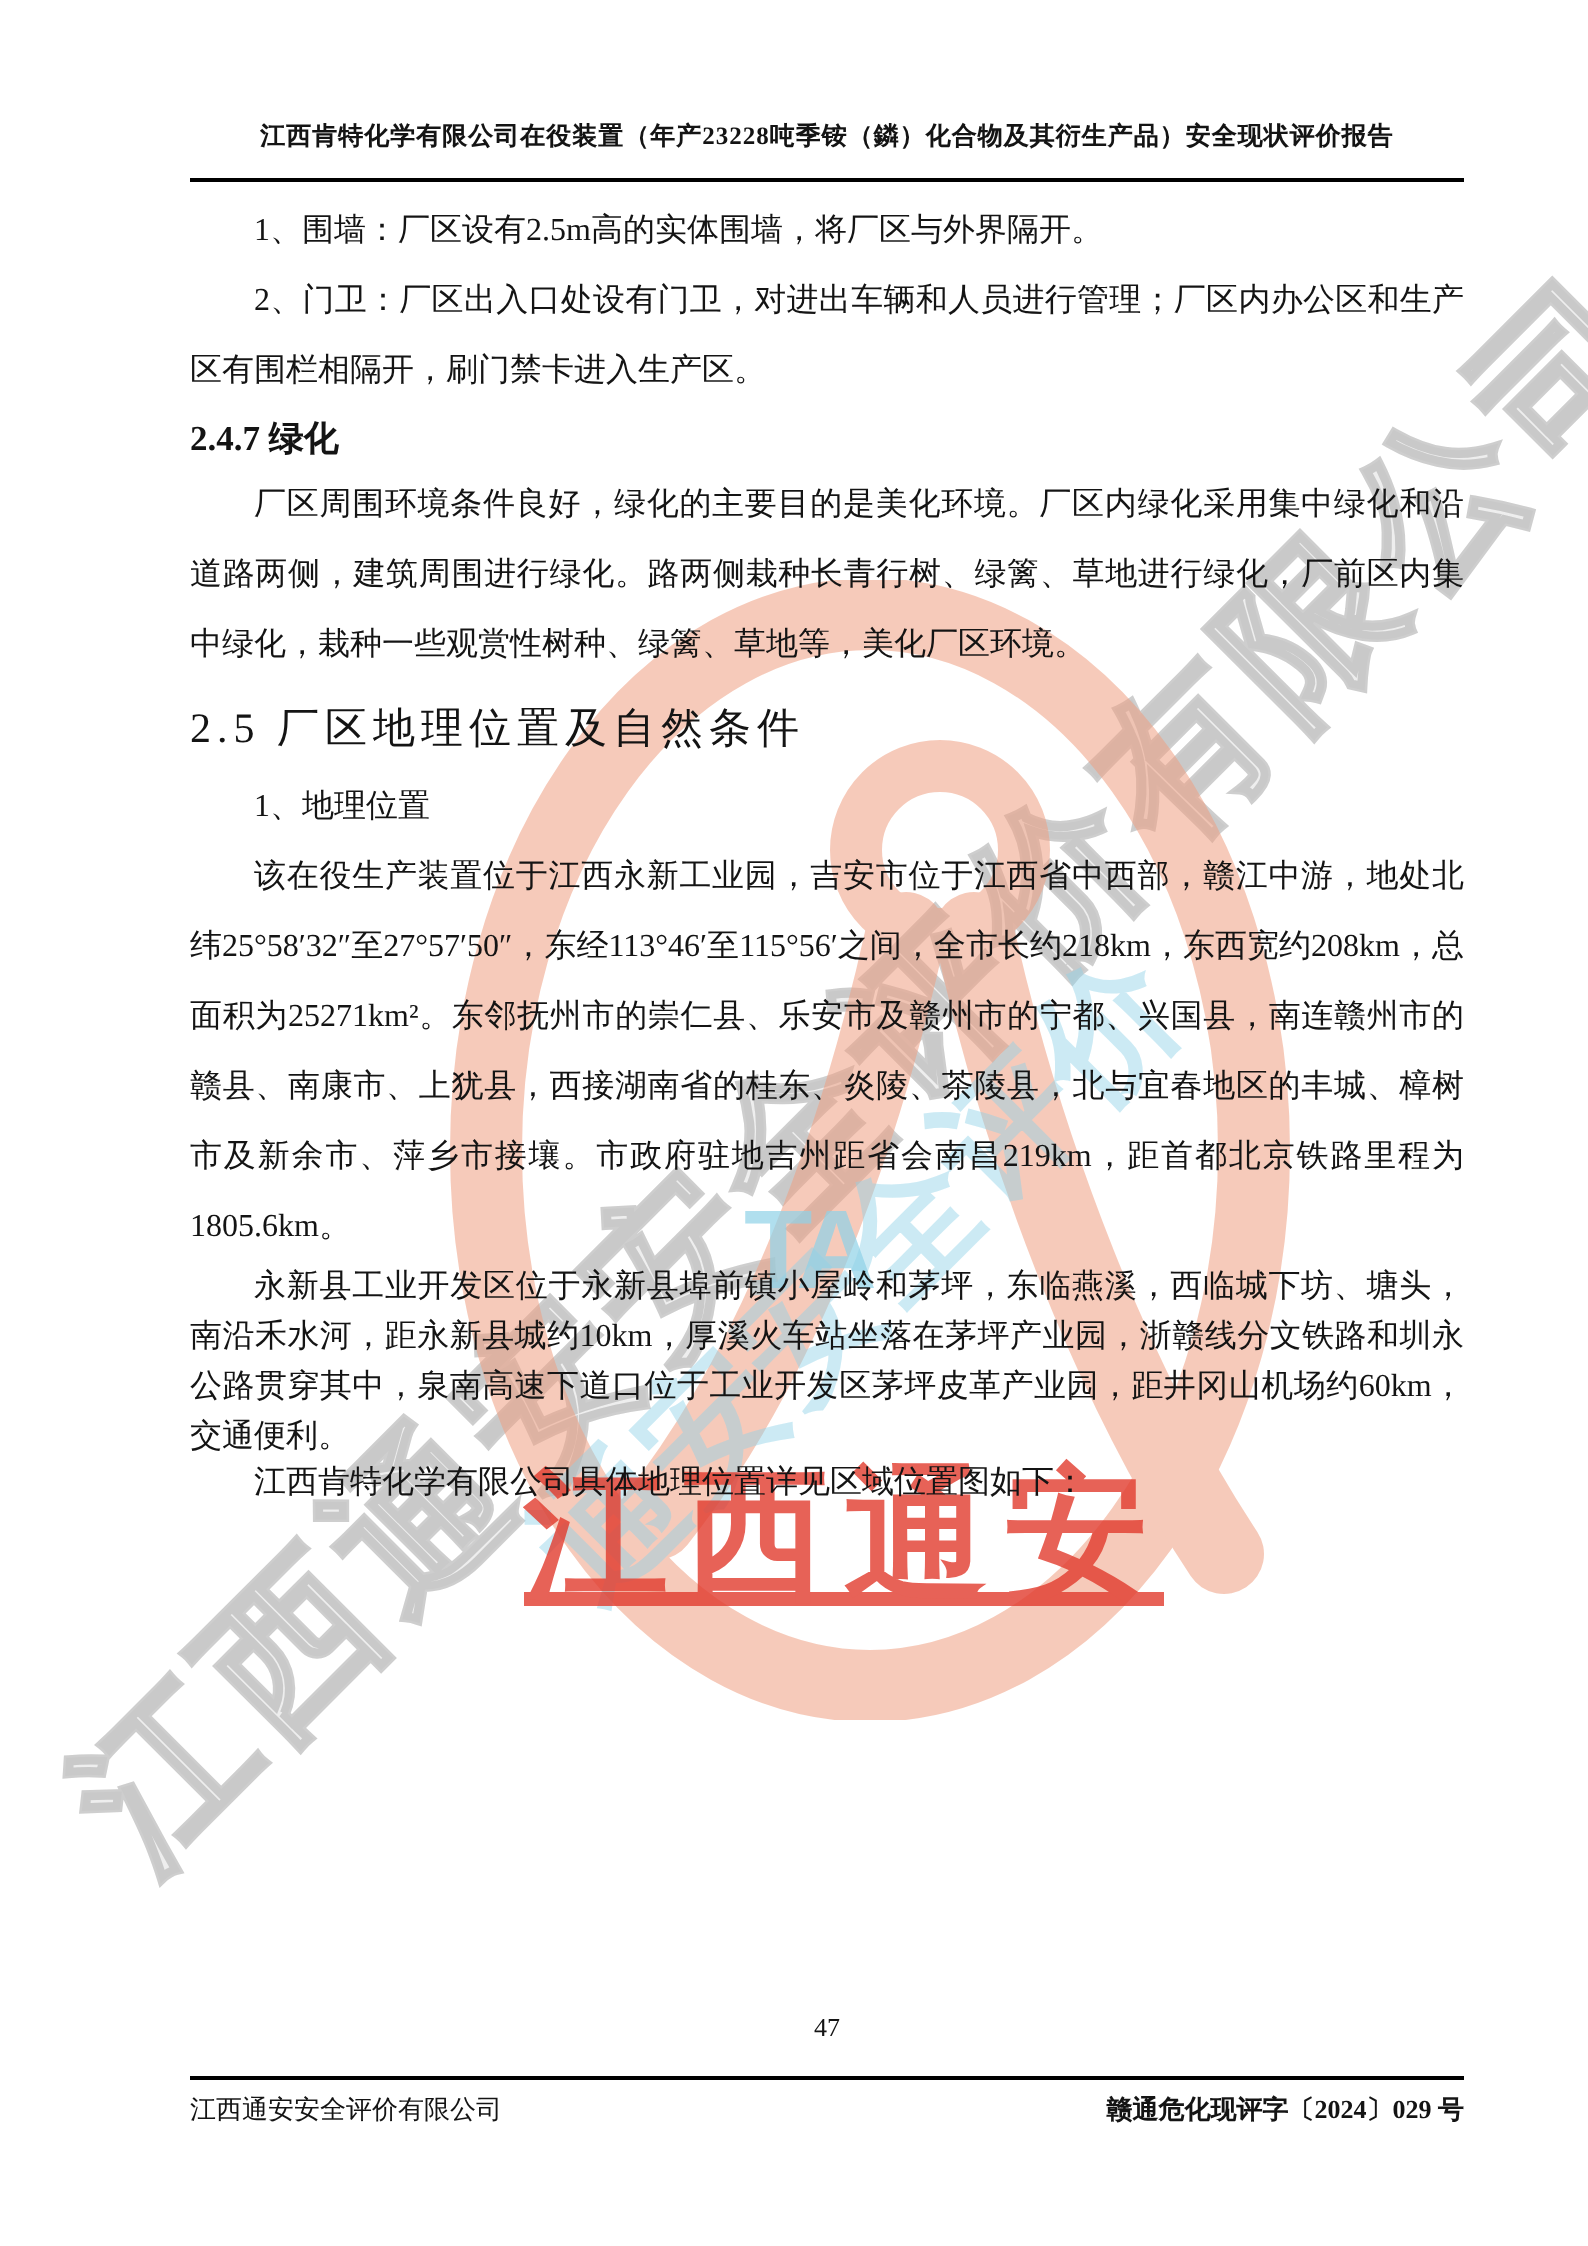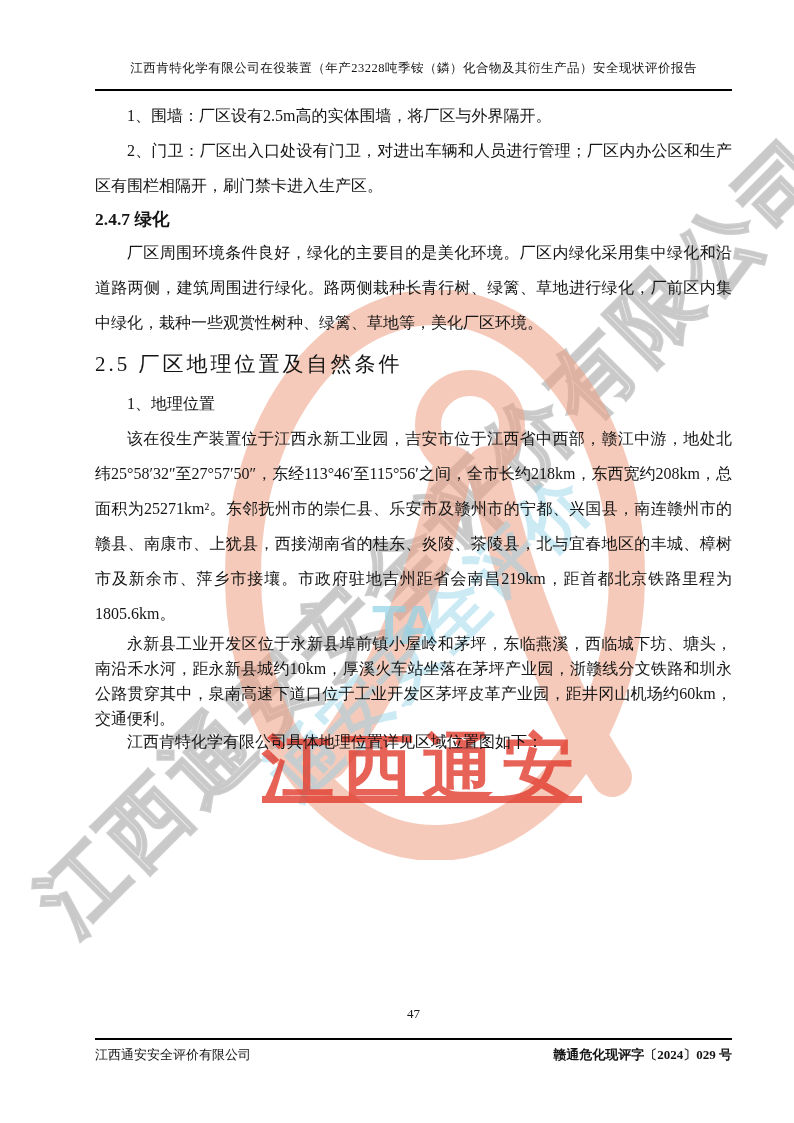--- a/index.html
+++ b/index.html
@@ -43,21 +43,21 @@
     color:var(--wm-blue);opacity:.7;
   }
   .wm-red{
     position:absolute;left:262px;top:720px;white-space:nowrap;
     font-size:72px;font-weight:700;letter-spacing:8px;
     color:var(--wm-red);opacity:.8;text-decoration:underline;
   }
   
   .header-title{
     position:absolute;left:95px;right:62px;top:60px;z-index:1;
-    text-align:center;font-size:12.5px;font-weight:400;letter-spacing:.5px;
+    text-align:center;font-size:12.5px;font-weight:700;letter-spacing:.5px;
   }
   .header-rule{position:absolute;left:95px;right:62px;top:89px;height:2px;background:#000;z-index:1;}
   
   .content{position:absolute;left:95px;top:98px;width:637px;z-index:1;}
   .body-p{
     margin:0;font-size:16px;line-height:35px;
     text-align:justify;text-indent:2em;
   }
   .tight{line-height:25px;}
   .h-small{

